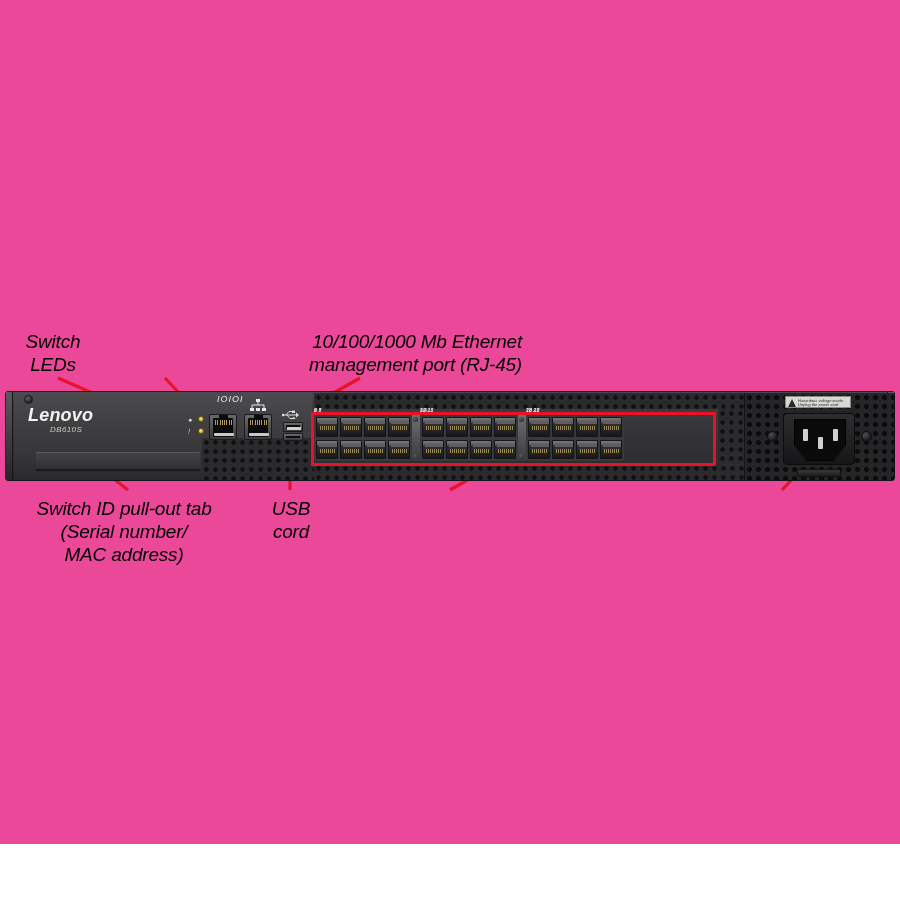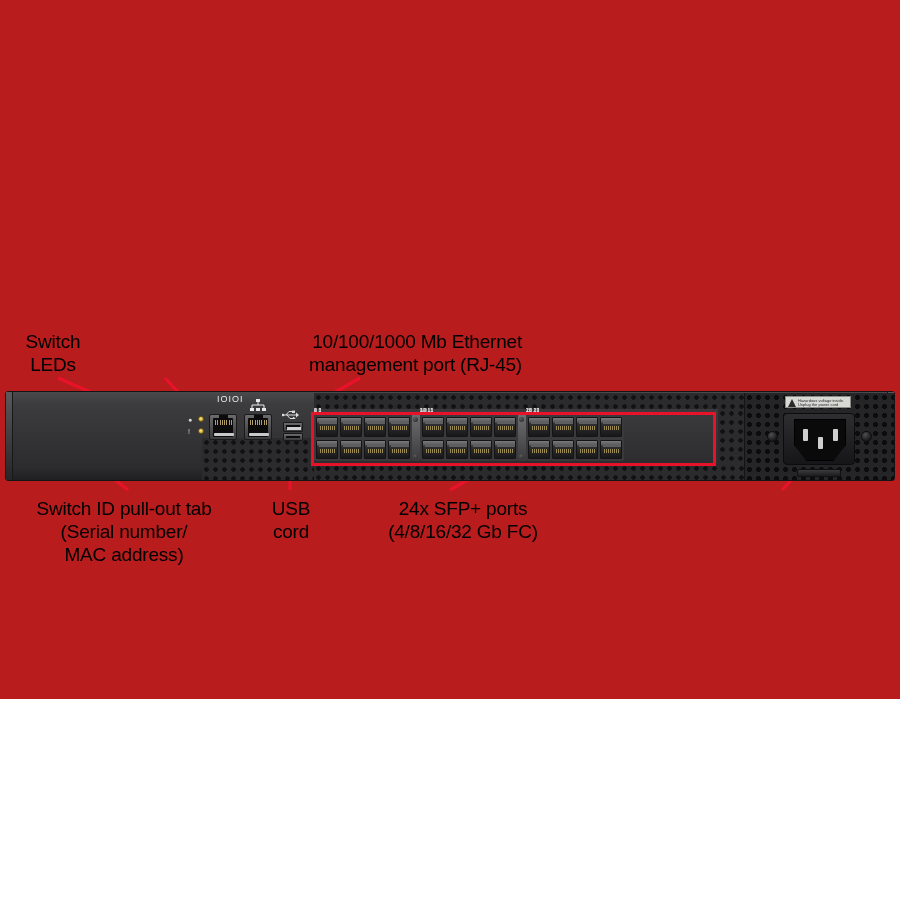--- a/index.html
+++ b/index.html
@@ -5,22 +5,23 @@
   * { box-sizing: border-box; }
   html, body {
     margin: 0; padding: 0;
     width: 900px; height: 900px;
     background: #ffffff;
     font-family: "Liberation Sans", sans-serif;
     overflow: hidden;
   }
   #stage {
     position: relative;
-    width: 900px; height: 699px;
-    background: #b91c1c;
+    width: 900px; height: 844px;
+    background: #ec4899;
+    font-style: italic;
   }
 
   
   .callout {
     position: absolute;
     color: #000000;
     font-family: "Liberation Sans", sans-serif;
     font-size: 19px;
     line-height: 23px;
     text-align: center;
@@ -255,22 +256,20 @@
   <div class="callout" style="left:258px; top:330px; width:264px; text-align:right;">10/100/1000 Mb Ethernet
 management port (RJ-45)</div>
 
   <div class="callout" style="left:14px; top:497px; width:220px;">Switch ID pull-out tab
 (Serial number/
 MAC address)</div>
 
   <div class="callout" style="left:252px; top:497px; width:78px;">USB
 cord</div>
 
-  <div class="callout" style="left:368px; top:497px; width:190px;">24x SFP+ ports
-(4/8/16/32 Gb FC)</div>
 
 
   <svg class="leader" style="left:0;top:0;width:900px;height:900px;">
 
     <line x1="58" y1="378" x2="182" y2="432"></line>
     <polygon points="190,436 171,432 176,424"></polygon>
 
     <line x1="165" y1="378" x2="210" y2="426"></line>
     <polygon points="216,432 200,424 207,419"></polygon>
 
@@ -287,20 +286,28 @@
     <polygon points="500,461 486,464 491,473"></polygon>
 
     <line x1="782" y1="490" x2="812" y2="458"></line>
     <polygon points="818,452 805,457 813,464"></polygon>
   </svg>
 
   <div id="chassis">
     <div class="ear-l"></div>
     <div class="ear-r"></div>
 
+    <div class="faceplate">
+      <div class="logo">Lenovo</div>
+      <div class="model">DB610S</div>
+      <div class="screw" style="left:10px; top:2px;"></div>
+      <div class="screw" style="left:22px; top:65px;"></div>
+      <div class="screw" style="left:196px; top:65px;"></div>
+      <div class="tab-slot"></div>
+    </div>
 
     <div class="vent" style="left:196px; top:46px; width:112px; height:42px;"></div>
 
     <div class="led-glyph" style="left:182px; top:24px;">●</div>
     <div class="led-glyph" style="left:182px; top:36px;">!</div>
     <div class="led" style="left:192px; top:24px;"></div>
     <div class="led" style="left:192px; top:36px;"></div>
 
     <div class="porticon" style="left:201px; top:2px;margin-left:10px;">IOIOI</div>
     <div class="rj45" style="left:203px; top:22px;">

